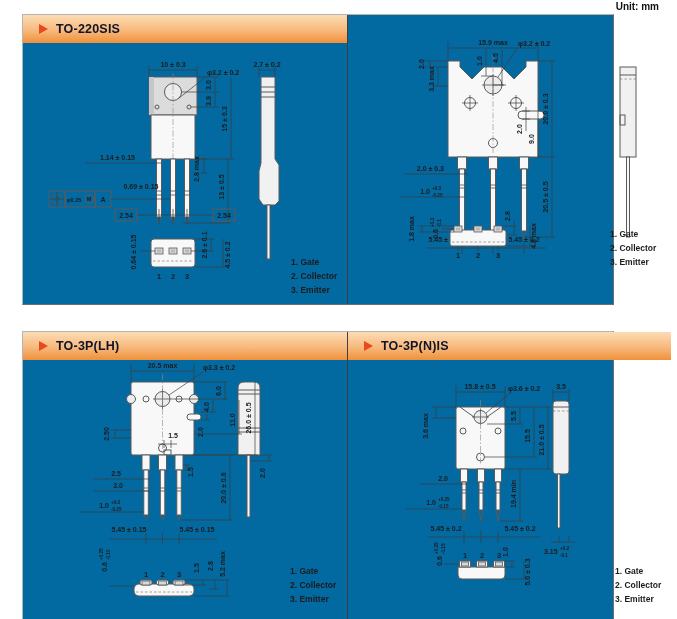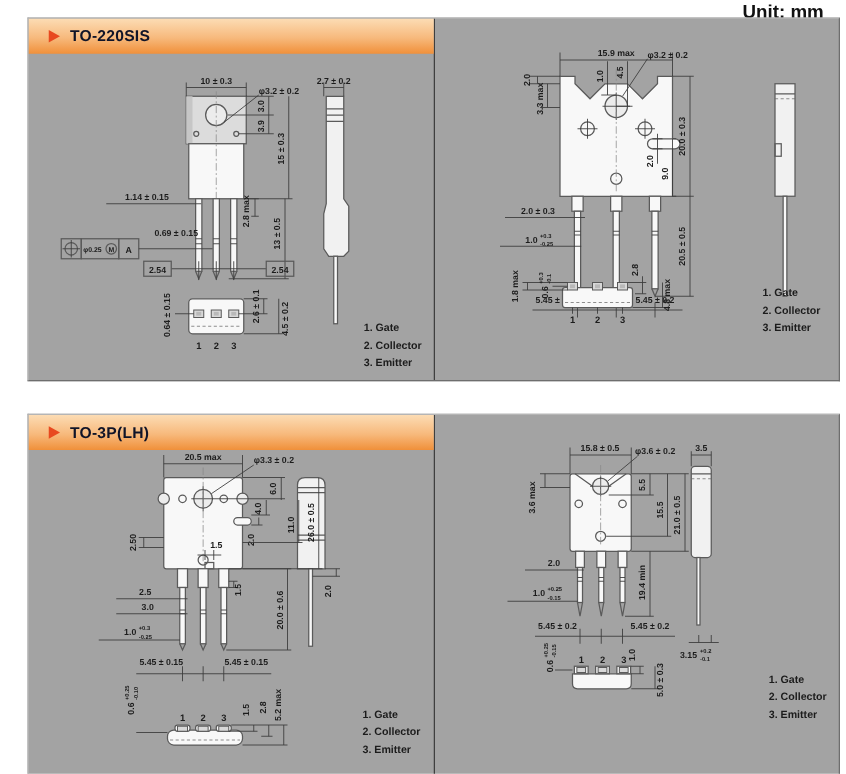--- a/index.html
+++ b/index.html
@@ -1,19 +1,19 @@
 <!DOCTYPE html>
 <html><head>
 <meta charset="utf-8">
 <style>
   html,body{margin:0;padding:0;background:#ffffff;}
   body{width:677px;height:619px;position:relative;font-family:"Liberation Sans",sans-serif;overflow:hidden;}
-  .unit{position:absolute;top:1px;right:18px;font-size:15px;color:#111;font-weight:bold;}
+  .unit{position:absolute;top:1px;right:18px;font-size:10px;color:#111;font-weight:bold;}
   .board{position:absolute;left:22px;top:14px;width:650px;}
-  .row{position:relative;width:650px;background:#a3a3a3;border:1px solid #b5b5b5;border-right-color:#6e6e6e;border-bottom-color:#6e6e6e;box-sizing:border-box;}
+  .row{position:relative;width:592px;background:#0369a1;border:1px solid #b5b5b5;border-right-color:#6e6e6e;border-bottom-color:#6e6e6e;box-sizing:border-box;}
   .row1{height:291px;}
   .row2{height:294px;margin-top:26px;}
   .vdiv{position:absolute;left:324px;top:0;bottom:0;width:1px;background:#3f3f3f;}
   .panel{position:absolute;top:0;bottom:0;}
   .panel.left{left:0;width:324px;}
   .panel.right{left:325px;width:323px;}
   .phead{height:28px;background:linear-gradient(#fcdcb4,#f7b97c 55%,#f0903a);display:flex;align-items:center;padding-left:16px;box-sizing:border-box;}
   .tri{width:0;height:0;border-left:9px solid #e8491f;border-top:5.5px solid transparent;border-bottom:5.5px solid transparent;margin-right:8px;}
   .ptitle{font-size:12.5px;font-weight:bold;color:#101428;letter-spacing:.2px;}
   svg{display:block;}
@@ -333,20 +333,24 @@
         <text transform="rotate(-90 176 208)" x="176" y="208" text-anchor="middle">1.5</text>
         <text transform="rotate(-90 190 206)" x="190" y="206" text-anchor="middle">2.8</text>
         <text transform="rotate(-90 202 204)" x="202" y="204" text-anchor="middle">5.2 max</text>
         <text class="legend" x="267" y="214">1. Gate</text>
         <text class="legend" x="267" y="228">2. Collector</text>
         <text class="legend" x="267" y="242">3. Emitter</text>
       </svg>
     </div>
 
     <div class="panel right">
+      <div class="phead">
+        <span class="tri"></span>
+        <span class="ptitle">TO-3P(N)IS</span>
+      </div>
       <svg width="323" height="264" viewBox="0 0 323 264">
         <rect class="olf" x="108" y="47" width="49" height="62" rx="2"></rect>
         <path class="ol" d="M112,47 L126,57 M153,47 L139,57"></path>
         <circle class="holef" cx="132.5" cy="57" r="6.5"></circle>
         <path class="dim" d="M124,57 h17 M132.5,49 v16"></path>
         <circle class="ol" cx="115" cy="71" r="3"></circle>
           <circle class="ol" cx="150" cy="71" r="3"></circle>
         <circle class="ol" cx="132.5" cy="97" r="4"></circle>
         <path class="cl" d="M132.5,40 V105"></path>
         <g>

